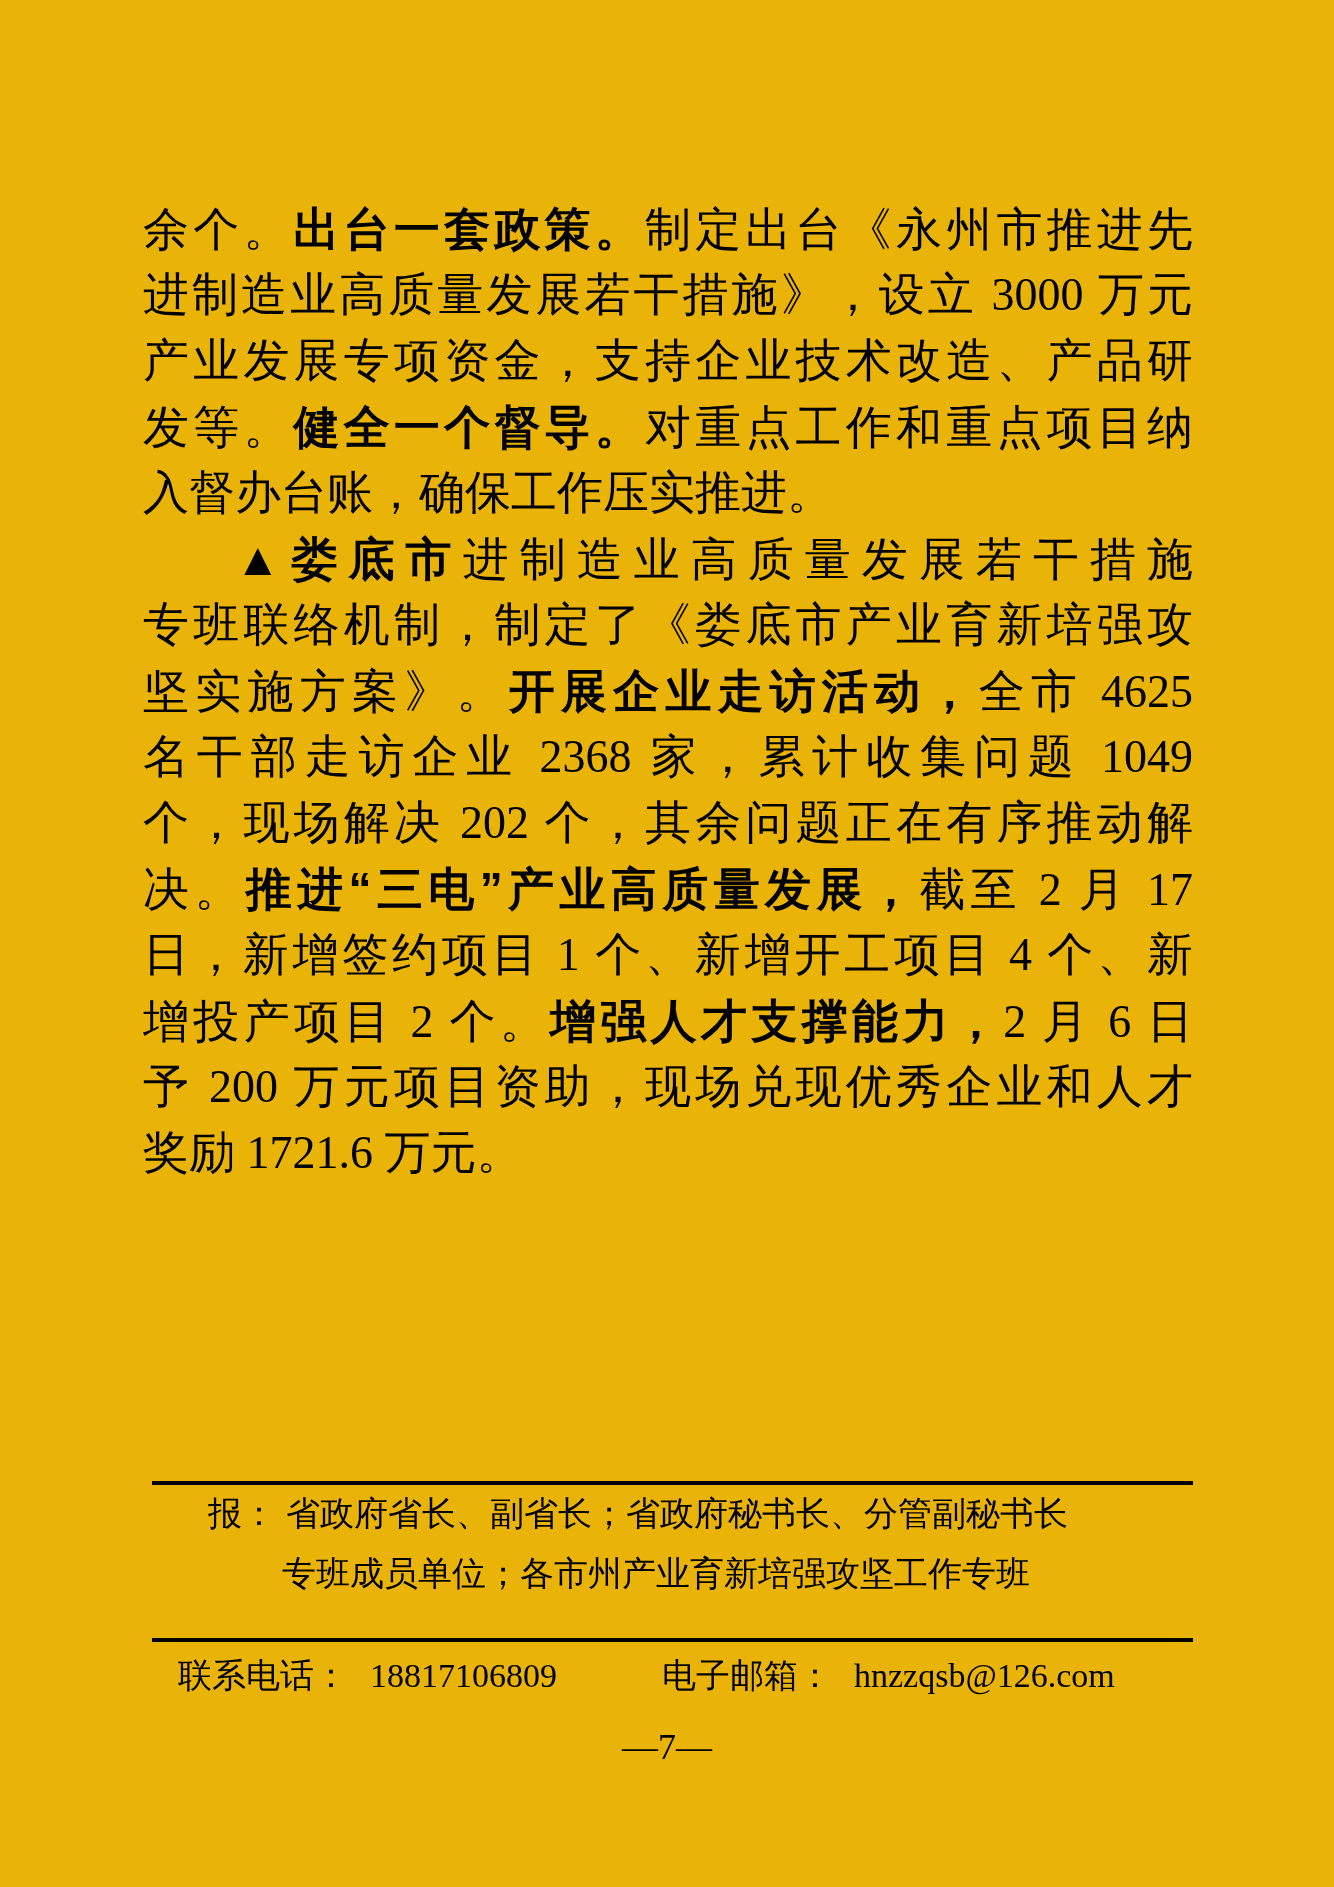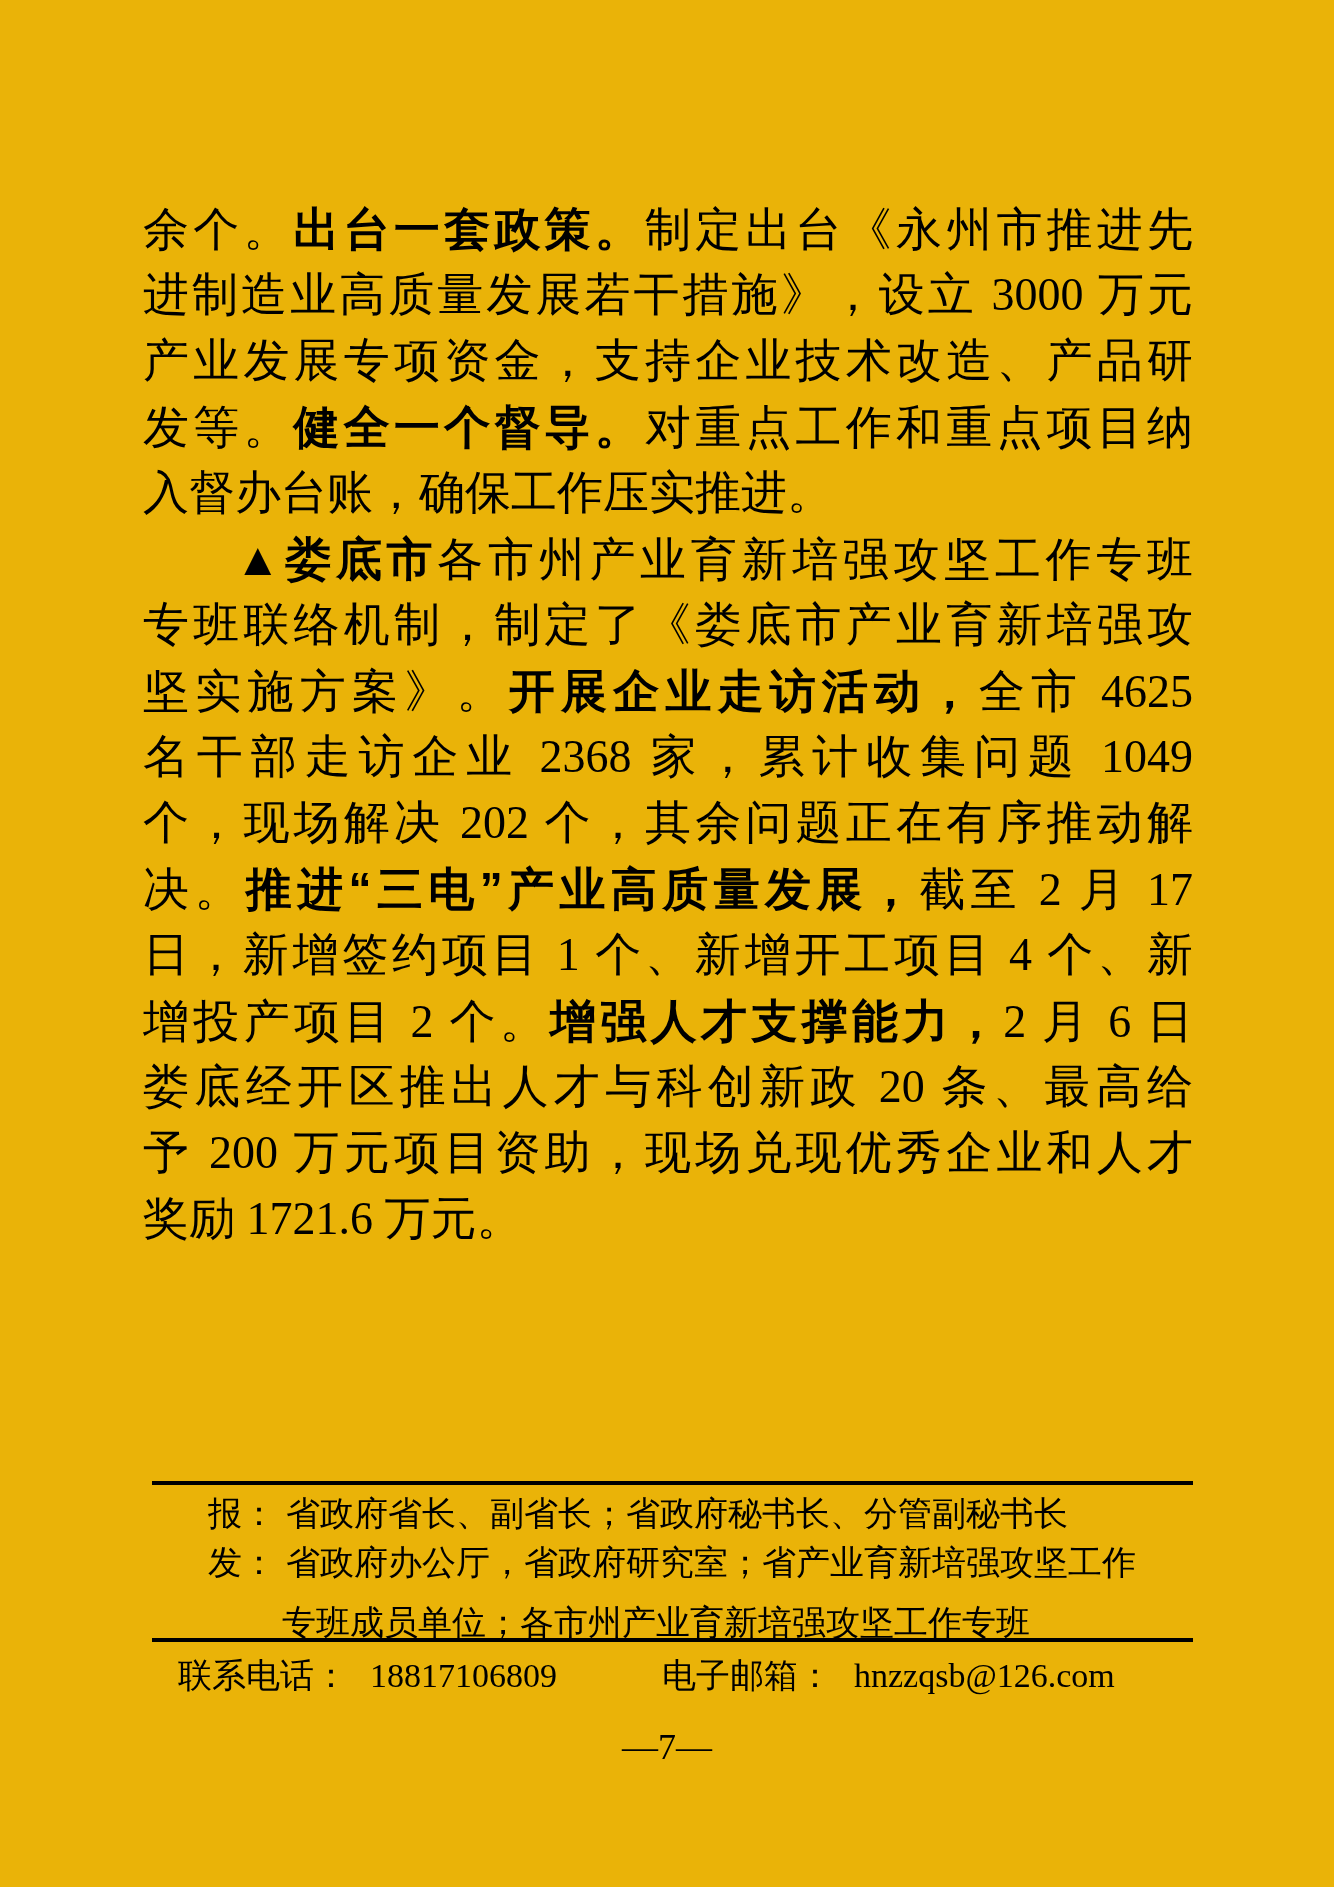--- a/index.html
+++ b/index.html
@@ -85,38 +85,36 @@
 <body>
 
 <div class="page">
 
   <div class="body-text" id="body-root">
       <div class="line"><span class="seg">余个。</span><span class="seg bold">出台一套政策。</span><span class="seg">制定出台《永州市推进先</span></div>
       <div class="line"><span class="seg">进制造业高质量发展若干措施》，设立 3000 万元</span></div>
       <div class="line"><span class="seg">产业发展专项资金，支持企业技术改造、产品研</span></div>
       <div class="line"><span class="seg">发等。</span><span class="seg bold">健全一个督导。</span><span class="seg">对重点工作和重点项目纳</span></div>
       <div class="line no-justify"><span class="seg">入督办台账，确保工作压实推进。</span></div>
-      <div class="line indent"><span class="seg bold">▲娄底市</span><span class="seg">各市州产业育新培强攻坚工作专班</span></div>
+      <div class="line indent"><span class="seg bold">▲娄底市</span><span class="seg">进制造业高质量发展若干措施</span></div>
       <div class="line"><span class="seg">专班联络机制，制定了《娄底市产业育新培强攻</span></div>
       <div class="line"><span class="seg">坚实施方案》。</span><span class="seg bold">开展企业走访活动，</span><span class="seg">全市 4625</span></div>
       <div class="line"><span class="seg">名干部走访企业 2368 家，累计收集问题 1049</span></div>
       <div class="line"><span class="seg">个，现场解决 202 个，其余问题正在有序推动解</span></div>
       <div class="line"><span class="seg">决。</span><span class="seg bold">推进“三电”产业高质量发展，</span><span class="seg">截至 2 月 17</span></div>
       <div class="line"><span class="seg">日，新增签约项目 1 个、新增开工项目 4 个、新</span></div>
       <div class="line"><span class="seg">增投产项目 2 个。</span><span class="seg bold">增强人才支撑能力，</span><span class="seg">2 月 6 日</span></div>
-      <div class="line"><span class="seg">娄底经开区推出人才与科创新政 20 条、最高给</span></div>
       <div class="line"><span class="seg">予 200 万元项目资助，现场兑现优秀企业和人才</span></div>
       <div class="line no-justify"><span class="seg">奖励 1721.6 万元。</span></div>
     </div>
 
   <div class="rule rule-top"></div>
 
   <div class="dist" id="dist-root">
       <div class="dist-line"><span class="dist-label">报：</span><span>省政府省长、副省长；省政府秘书长、分管副秘书长</span></div>
-      <div class="dist-line"><span class="dist-label">发：</span><span>省政府办公厅，省政府研究室；省产业育新培强攻坚工作</span></div>
       <div class="dist-line cont"><span>专班成员单位；各市州产业育新培强攻坚工作专班</span></div>
     </div>
 
   <div class="rule rule-bottom"></div>
 
   <div class="contact">
     <span>联系电话：</span><span class="val">18817106809</span><span class="gap"></span><span>电子邮箱：</span><span class="val">hnzzqsb@126.com</span>
   </div>
 
   <div class="page-number">—7—</div>

